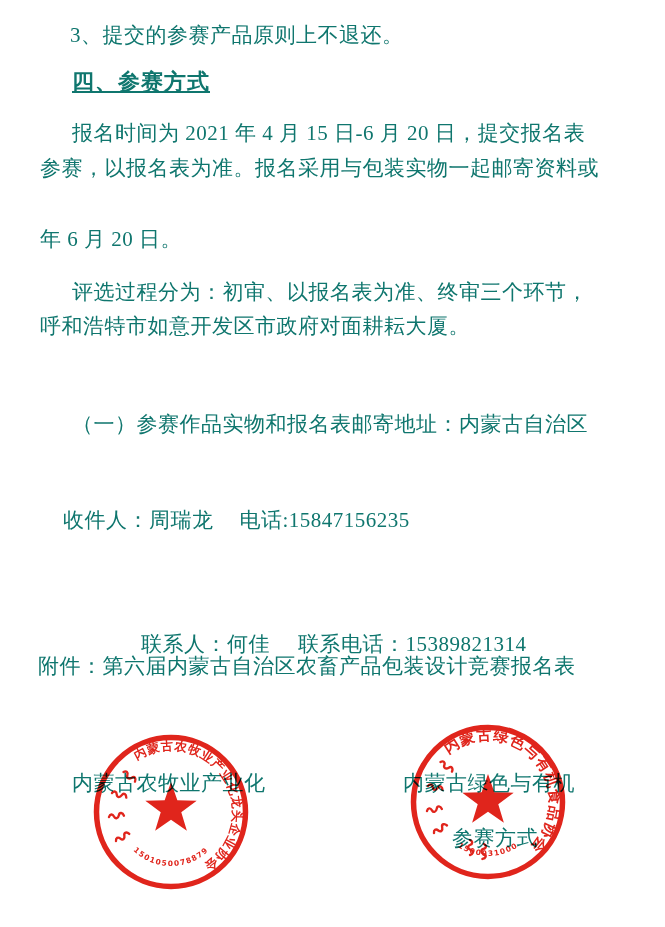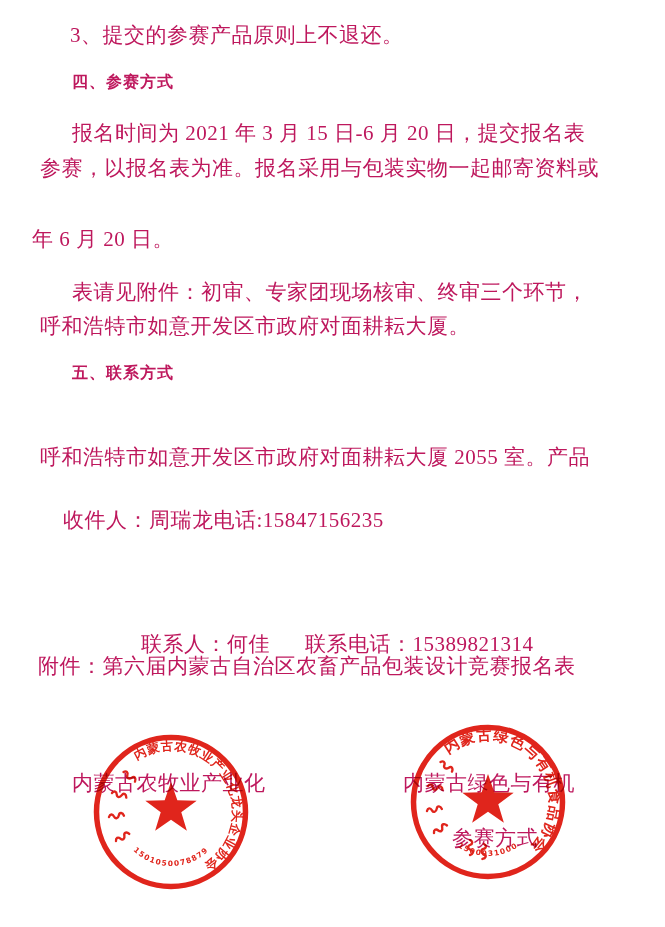--- a/index.html
+++ b/index.html
@@ -2,37 +2,38 @@
 <html><head>
 <meta charset="utf-8">
 <style>
   html,body { margin:0; padding:0; background:#ffffff; }
   .page {
     position:relative;
     width:665px; height:927px;
     background:#ffffff;
     overflow:hidden;
     font-family:"Liberation Serif","DejaVu Serif",serif;
-    color:#be185d;
+    color:#0f766e;
   }
   .line {
     position:absolute;
     font-size:21px;
     line-height:26px;
     letter-spacing:0.5px;
     white-space:pre;
   }
   .heading {
     font-family:"Liberation Sans","DejaVu Sans",sans-serif;
     font-weight:700;
-    font-size:16px;
+    font-size:22px;
     letter-spacing:1px;
+    text-decoration:underline;
   }
-  .gap26 { }
-  .gap35 { margin-left:35px; }
+  .gap26 { margin-left:26px; }
+  .gap35 { margin-left:28px; }
   .seal-layer {
     position:absolute; left:0; top:0;
     mix-blend-mode:multiply;
     pointer-events:none;
   }
   .ring-text {
     font-family:"Liberation Serif","DejaVu Serif",serif;
     font-weight:700;
   }
   .code-text {
@@ -41,30 +42,29 @@
   }
 </style>
 </head>
 <body>
 
 <div class="page">
 
   <div class="line" style="left:70px;top:22px">3、提交的参赛产品原则上不退还。</div>
   <div class="line heading" style="left:72px;top:69px">四、参赛方式</div>
 
-  <div class="line" style="left:72px;top:120px">报名时间为 2021 年 3 月 15 日-6 月 20 日，提交报名表</div>
+  <div class="line" style="left:72px;top:120px">报名时间为 2021 年 4 月 15 日-6 月 20 日，提交报名表</div>
   <div class="line" style="left:40px;top:155px">参赛，以报名表为准。报名采用与包装实物一起邮寄资料或</div>
-  <div class="line" style="left:32px;top:226px">年 6 月 20 日。</div>
+  <div class="line" style="left:40px;top:226px">年 6 月 20 日。</div>
 
-  <div class="line" style="left:72px;top:279px">表请见附件：初审、专家团现场核审、终审三个环节，</div>
+  <div class="line" style="left:72px;top:279px">评选过程分为：初审、以报名表为准、终审三个环节，</div>
   <div class="line" style="left:40px;top:313px">呼和浩特市如意开发区市政府对面耕耘大厦。</div>
 
-  <div class="line heading" style="left:72px;top:360px">五、联系方式</div>
 
-  <div class="line" style="left:40px;top:444px">呼和浩特市如意开发区市政府对面耕耘大厦 2055 室。产品</div>
+  <div class="line" style="left:72px;top:411px">（一）参赛作品实物和报名表邮寄地址：内蒙古自治区</div>
   <div class="line" style="left:40px;top:481px">
     <span>收件人：周瑞龙</span><span class="gap26">电话:15847156235</span>
   </div>
 
 
   <div class="line" style="left:118px;top:605px">
     <span>联系人：何佳</span><span class="gap35">联系电话：15389821314</span>
   </div>
 
   <div class="line" style="left:38px;top:653px">附件：第六届内蒙古自治区农畜产品包装设计竞赛报名表</div>

